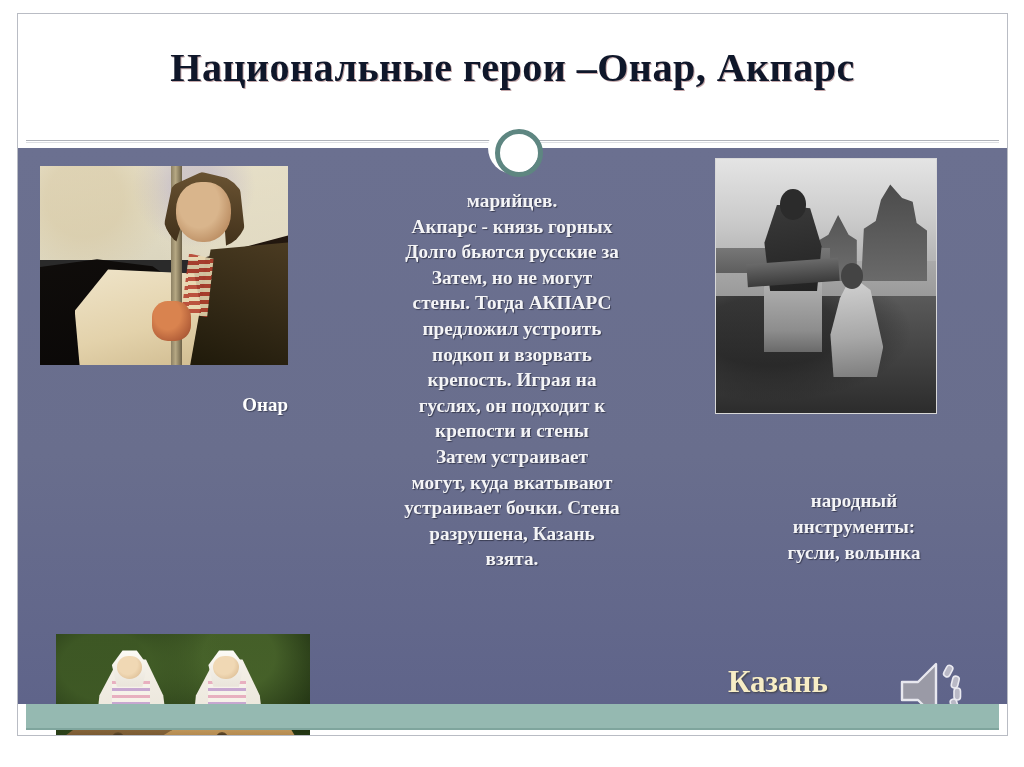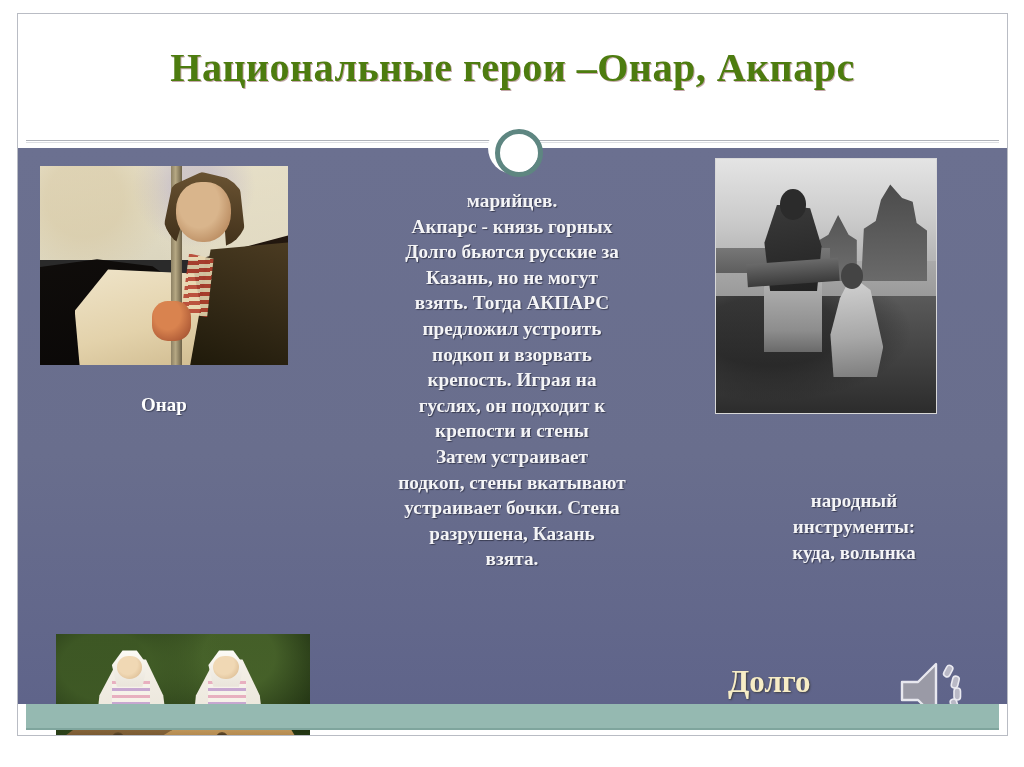--- a/index.html
+++ b/index.html
@@ -28,21 +28,21 @@
     width: 100%; height: 126px;
     background: #ffffff;
   }
   #page-title {
     position: absolute;
     left: 0; top: 30px;
     width: 100%;
     text-align: center;
     font-size: 40px;
     font-weight: bold;
-    color: #4d7c0f;
+    color: #0f172a;
     letter-spacing: 0.5px;
     text-shadow: 1px 1px 0 rgba(90,10,14,0.35);
     white-space: nowrap;
   }
   #title-rule {
     position: absolute;
     left: 8px; top: 126px;
     width: calc(100% - 16px);
     height: 1px;
     background: #b0b3ba;
@@ -274,21 +274,21 @@
     background: radial-gradient(circle, #20170c 0 55%, #8b6a3c 100%);
   }
   #pic-gusli .g-hole.left { left: 21%; }
   #pic-gusli .g-hole.right { left: 62%; }
 
   
   #caption-onar {
     position: absolute;
     left: 22px; top: 246px;
     width: 248px;
-    text-align: center;
+    text-align: right;
     font-size: 19px;
     font-weight: bold;
     color: #ffffff;
     text-shadow: 1px 1px 1px rgba(30,32,48,0.55);
   }
 
   #main-text {
     position: absolute;
     left: 326px; top: 40px;
     width: 336px;
@@ -371,29 +371,29 @@
       <div class="g-instrument left"></div>
       <div class="g-instrument right"></div>
       <div class="g-hole left"></div>
       <div class="g-hole right"></div>
     </div>
 
     <div id="main-text">
       <div>марийцев.</div>
       <div>Акпарс - князь горных</div>
       <div>Долго бьются русские за</div>
-      <div>Казань, но не могут</div>
-      <div>взять. Тогда АКПАРС</div>
+      <div>Затем, но не могут</div>
+      <div>стены. Тогда АКПАРС</div>
       <div>предложил устроить</div>
       <div>подкоп и взорвать</div>
       <div>крепость. Играя на</div>
       <div>гуслях, он подходит к</div>
       <div>крепости и стены</div>
       <div>Затем устраивает</div>
-      <div>подкоп, стены вкатывают</div>
+      <div>могут, куда вкатывают</div>
       <div>устраивает бочки. Стена</div>
       <div>разрушена, Казань</div>
       <div>взята.</div>
     </div>
 
     <div class="picture" id="pic-engraving">
       <div class="e-sky"></div>
       <div class="e-tower"></div>
       <div class="e-tower2"></div>
       <div class="e-wall"></div>
@@ -402,24 +402,24 @@
       <div class="e-man-body"></div>
       <div class="e-man-head"></div>
       <div class="e-instrument"></div>
       <div class="e-woman"></div>
       <div class="e-woman-head"></div>
     </div>
 
     <div id="instrument-note">
       <div>народный</div>
       <div>инструменты:</div>
-      <div>куда, волынка</div>
-    </div>
-
-    <div id="gusli-label">Долго</div>
+      <div>гусли, волынка</div>
+    </div>
+
+    <div id="gusli-label">Казань</div>
 
     <div id="sound-icon">
       <svg width="74" height="70" viewBox="0 0 74 70" aria-hidden="true">
         <polygon points="6,26 22,26 40,8 40,62 22,44 6,44" fill="#9a9aa6" stroke="#e8e8ef" stroke-width="2.4" stroke-linejoin="round"></polygon>
         <g fill="#b9b9c6" stroke="#eaeaf1" stroke-width="1.6">
           <rect x="49" y="9" width="6.5" height="12" rx="3.2" transform="rotate(28 52 15)"></rect>
           <rect x="56" y="20" width="6.5" height="12" rx="3.2" transform="rotate(14 59 26)"></rect>
           <rect x="58" y="32" width="6.5" height="12" rx="3.2" transform="rotate(0 61 38)"></rect>
           <rect x="55" y="43" width="6.5" height="12" rx="3.2" transform="rotate(-16 58 49)"></rect>
           <rect x="47" y="52" width="6.5" height="12" rx="3.2" transform="rotate(-30 50 58)"></rect>

